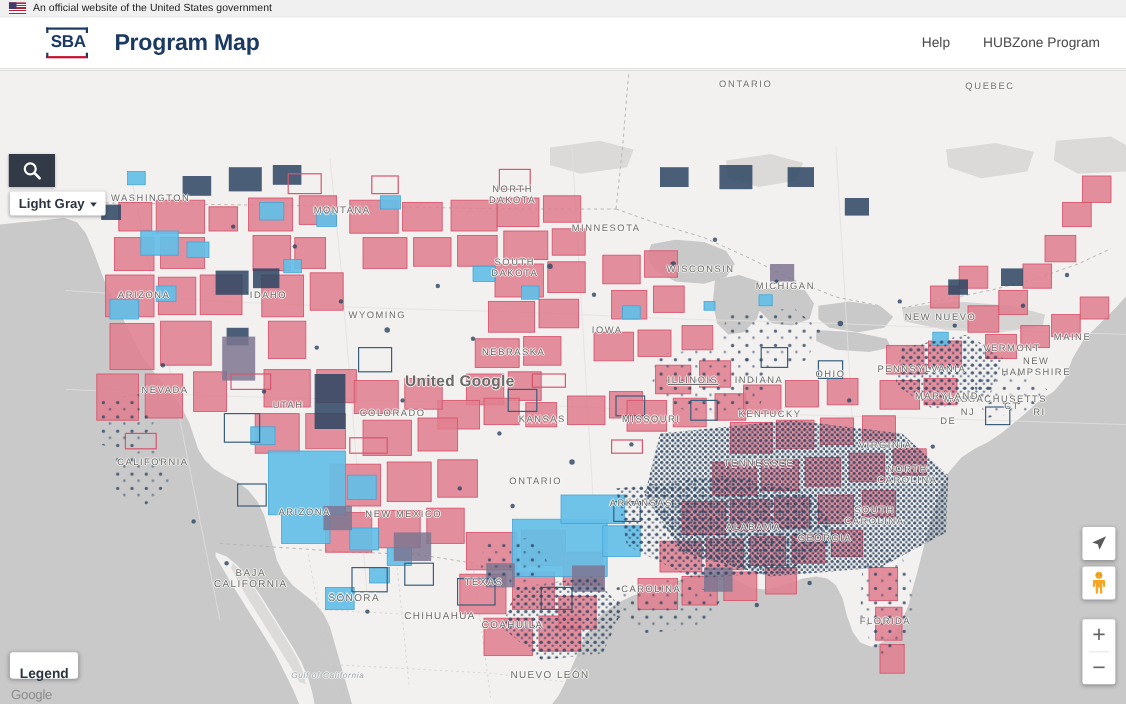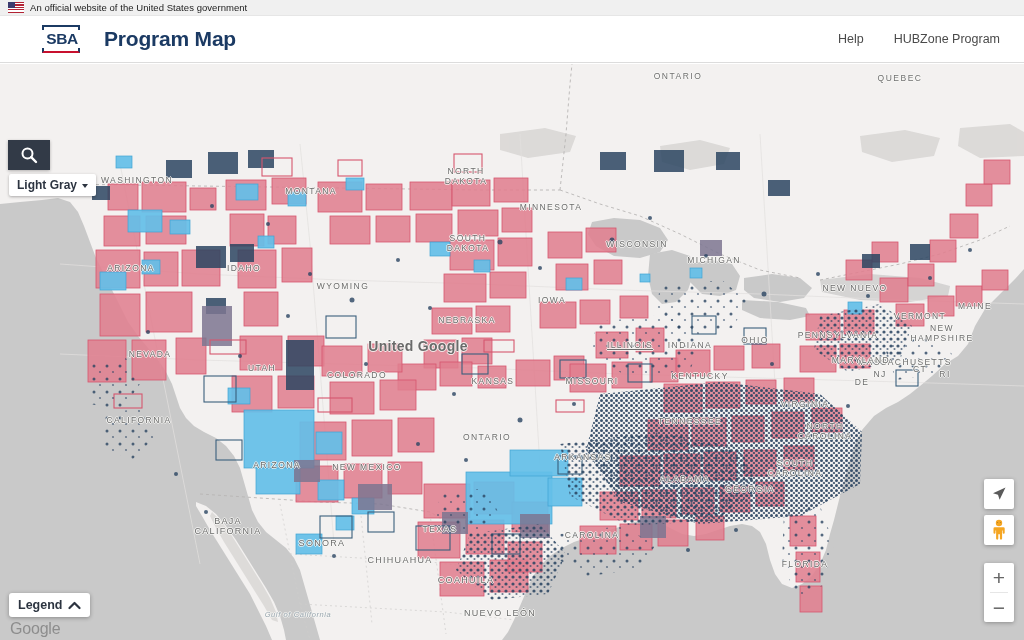--- a/index.html
+++ b/index.html
@@ -199,33 +199,34 @@
     left: 9px; bottom: 23px;
     z-index: 20;
     height: 24px;
     background: #ffffff;
     border: none;
     border-radius: 3px;
     box-shadow: 0 1px 4px rgba(0,0,0,.32);
     font-size: 12.5px;
     font-weight: bold;
     color: #2c3440;
-    padding: 0 9px;
+    padding: 12px 9px;
     display: flex; align-items: center; gap: 6px;
     cursor: pointer;
     font-family: "Liberation Sans", sans-serif;
+    flex-direction: column;
   }
   .chev-up { display: block; }
 
   
   .google-wm {
     position: absolute;
     left: 10px; bottom: 2px;
     z-index: 15;
-    font-size: 16px;
+    font-size: 12px;
     color: #8d8d8d;
     font-family: "Liberation Sans", sans-serif;
     letter-spacing: -0.2px;
     pointer-events: none;
     user-select: none;
   }
 
   
   .attrib {
     position: absolute;
@@ -752,21 +753,21 @@
           <div class="map-label lbl-state" style="left: 880px; top: 310px; transform: translate(-50%, -50%); text-align: center;">NJ</div>
           <div class="map-label lbl-state" style="left: 945px; top: 310px; transform: translate(-50%, -50%); text-align: center;">RI</div>
           <div class="map-label lbl-state" style="left: 920px; top: 305px; transform: translate(-50%, -50%); text-align: center;">CT</div>
           <div class="map-label lbl-state" style="left: 862px; top: 318px; transform: translate(-50%, -50%); text-align: center;">DE</div>
           <div class="map-label lbl-mx" style="left: 228px; top: 462px; transform: translate(-50%, -50%); text-align: center; line-height: 1.15;">
             <div>BAJA</div>
             <div>CALIFORNIA</div>
           </div>
           <div class="map-label lbl-mx" style="left: 322px; top: 479px; transform: translate(-50%, -50%); text-align: center;">SONORA</div>
           <div class="map-label lbl-mx" style="left: 400px; top: 496px; transform: translate(-50%, -50%); ">CHIHUAHUA</div>
-          <div class="map-label lbl-mx" style="left: 466px; top: 516px; transform: translate(-50%, -50%); text-align: center;">COAHUILA</div>
+          <div class="map-label lbl-mx" style="left: 466px; top: 504px; transform: translate(-50%, -50%); text-align: center;">COAHUILA</div>
           <div class="map-label lbl-mx" style="left: 500px; top: 549px; transform: translate(-50%, -50%); text-align: center;">NUEVO LEÓN</div>
           <div class="map-label lbl-water" style="left: 298px; top: 550px; transform: translate(-50%, -50%); text-align: center;">Gulf of California</div>
         </div>
     </div>
 
     <div class="search-wrap">
       <button class="search-btn">
         <svg width="18" height="18" viewBox="0 0 18 18">
           <circle cx="7.5" cy="7.5" r="5" fill="none" stroke="#ffffff" stroke-width="2"></circle>
           <line x1="11.2" y1="11.2" x2="16" y2="16" stroke="#ffffff" stroke-width="2.4" stroke-linecap="round"></line>

